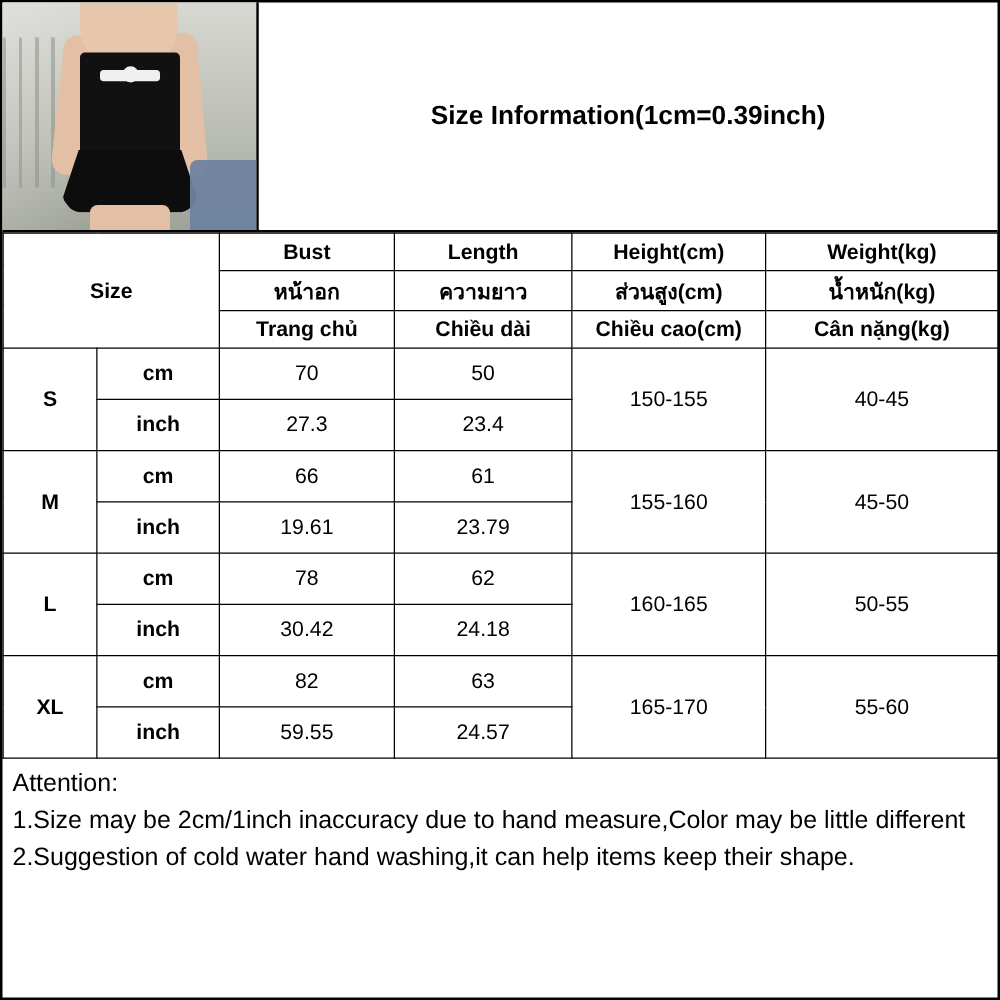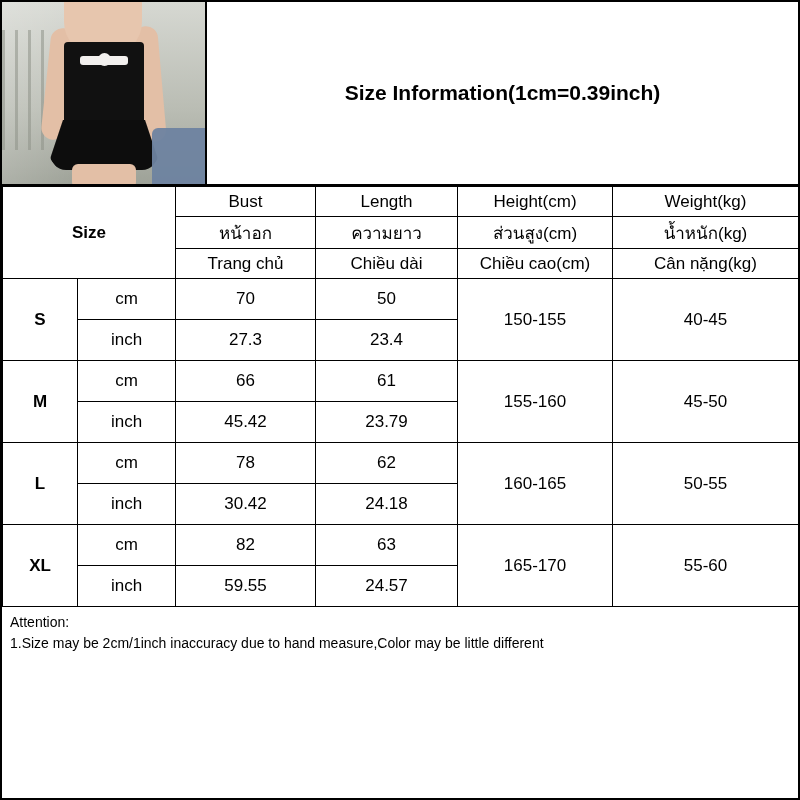--- a/index.html
+++ b/index.html
@@ -153,38 +153,38 @@
     padding: 2px 3px;
     box-sizing: border-box;
   }
   .col-size   { width: 75px; }
   .col-unit   { width: 98px; }
   .col-bust   { width: 140px; }
   .col-length { width: 142px; }
   .col-height { width: 155px; }
   .col-weight { width: 186px; }
 
-  .hdr-cell { font-weight: normal; height: 30px; margin-top: 24px; }
+  .hdr-cell { font-weight: bold; height: 30px; margin-top: 24px; }
   .size-head {
     font-weight: bold;
     font-size: 27px;
   }
   .size-cell {
     font-weight: bold;
     font-size: 19px;
   }
-  .unit-cell { font-weight: normal; font-size: 17px; }
+  .unit-cell { font-weight: bold; font-size: 17px; }
   .row-h { height: 41px; }
 
   
   .attention {
     flex: 1 1 auto;
     padding: 6px 8px 4px 8px;
     box-sizing: border-box;
-    font-size: 14px;
+    font-size: 20px;
     line-height: 1.42;
   }
   .attention p { margin: 0 0 1px 0; }
 </style>
 </head>
 <body>
 
 <div class="sheet">
 
   <div class="header">
@@ -253,21 +253,21 @@
       <tr class="row-h">
         <td class="size-cell" rowspan="2">M</td>
         <td class="unit-cell">cm</td>
         <td>66</td>
         <td>61</td>
         <td rowspan="2">155-160</td>
         <td rowspan="2">45-50</td>
       </tr>
       <tr class="row-h">
         <td class="unit-cell">inch</td>
-        <td>45.42</td>
+        <td>19.61</td>
         <td>23.79</td>
       </tr>
 
       <tr class="row-h">
         <td class="size-cell" rowspan="2">L</td>
         <td class="unit-cell">cm</td>
         <td>78</td>
         <td>62</td>
         <td rowspan="2">160-165</td>
         <td rowspan="2">50-55</td>
@@ -290,15 +290,16 @@
         <td class="unit-cell">inch</td>
         <td>59.55</td>
         <td>24.57</td>
       </tr>
     </tbody>
   </table>
 
   <div class="attention">
     <p>Attention:</p>
     <p>1.Size may be 2cm/1inch inaccuracy due to hand measure,Color may be little different</p>
+    <p>2.Suggestion of cold water hand washing,it can help items keep their shape.</p>
   </div>
 
 </div>
 
 </body></html>

